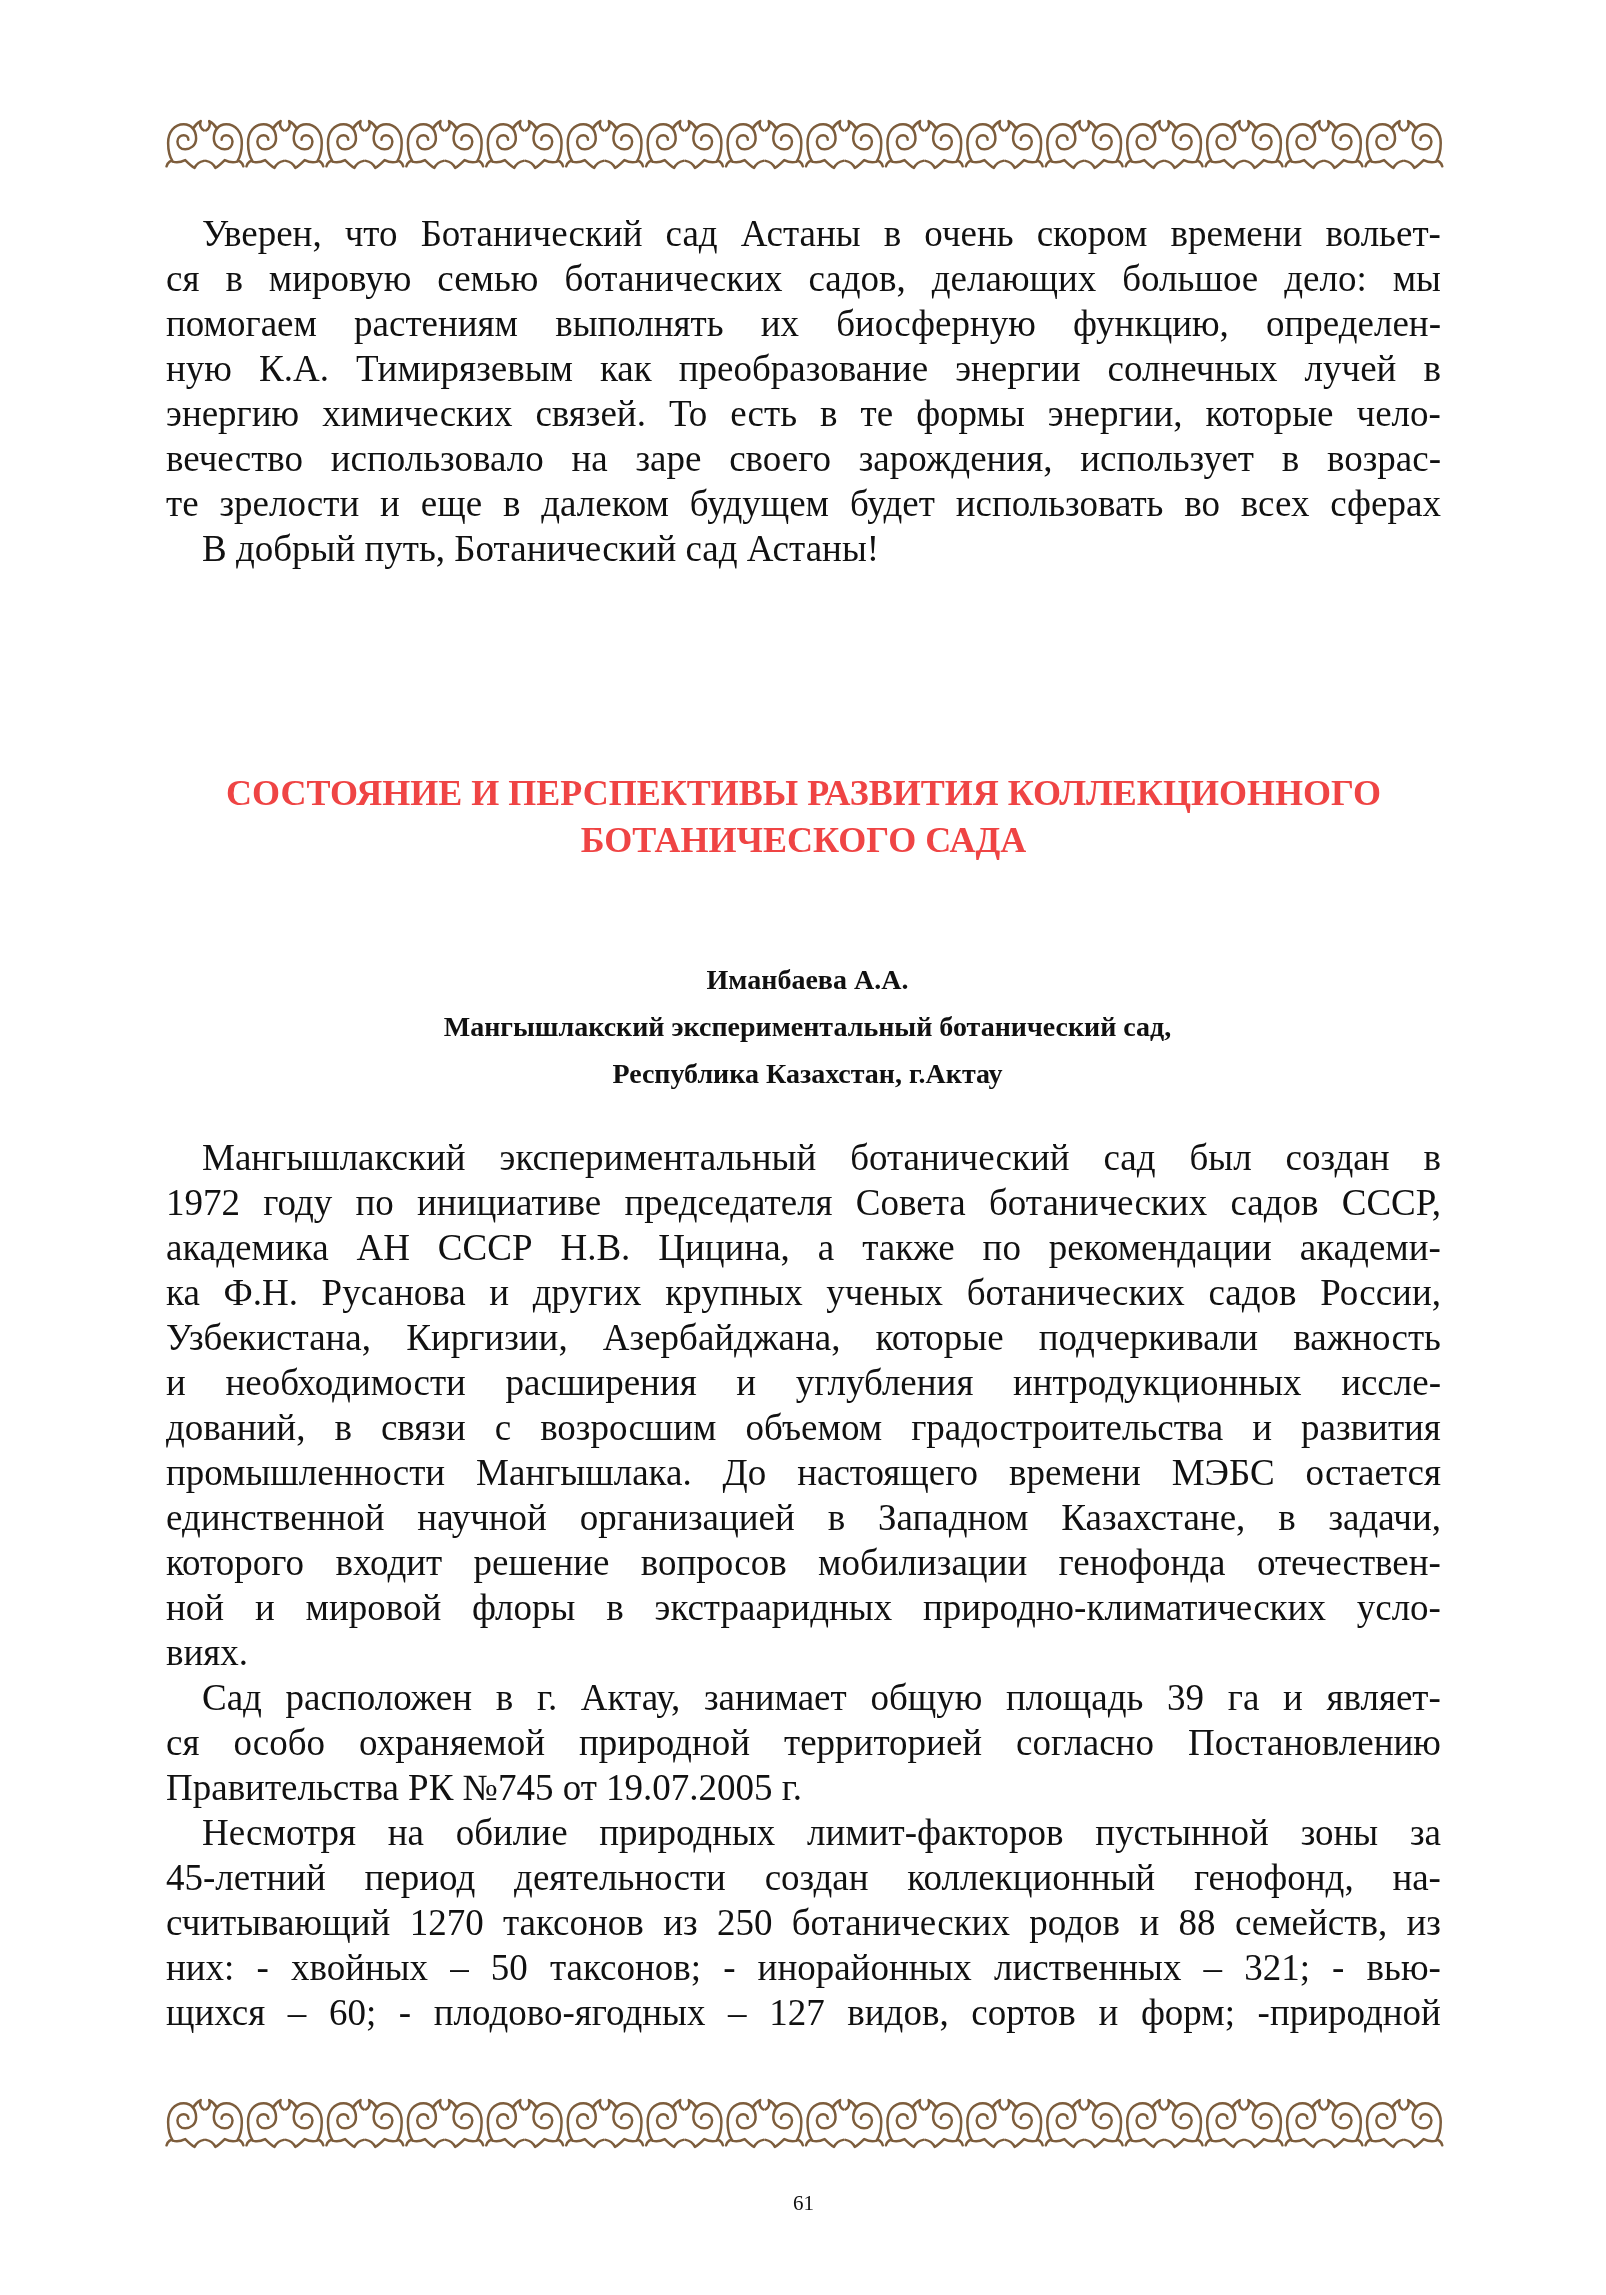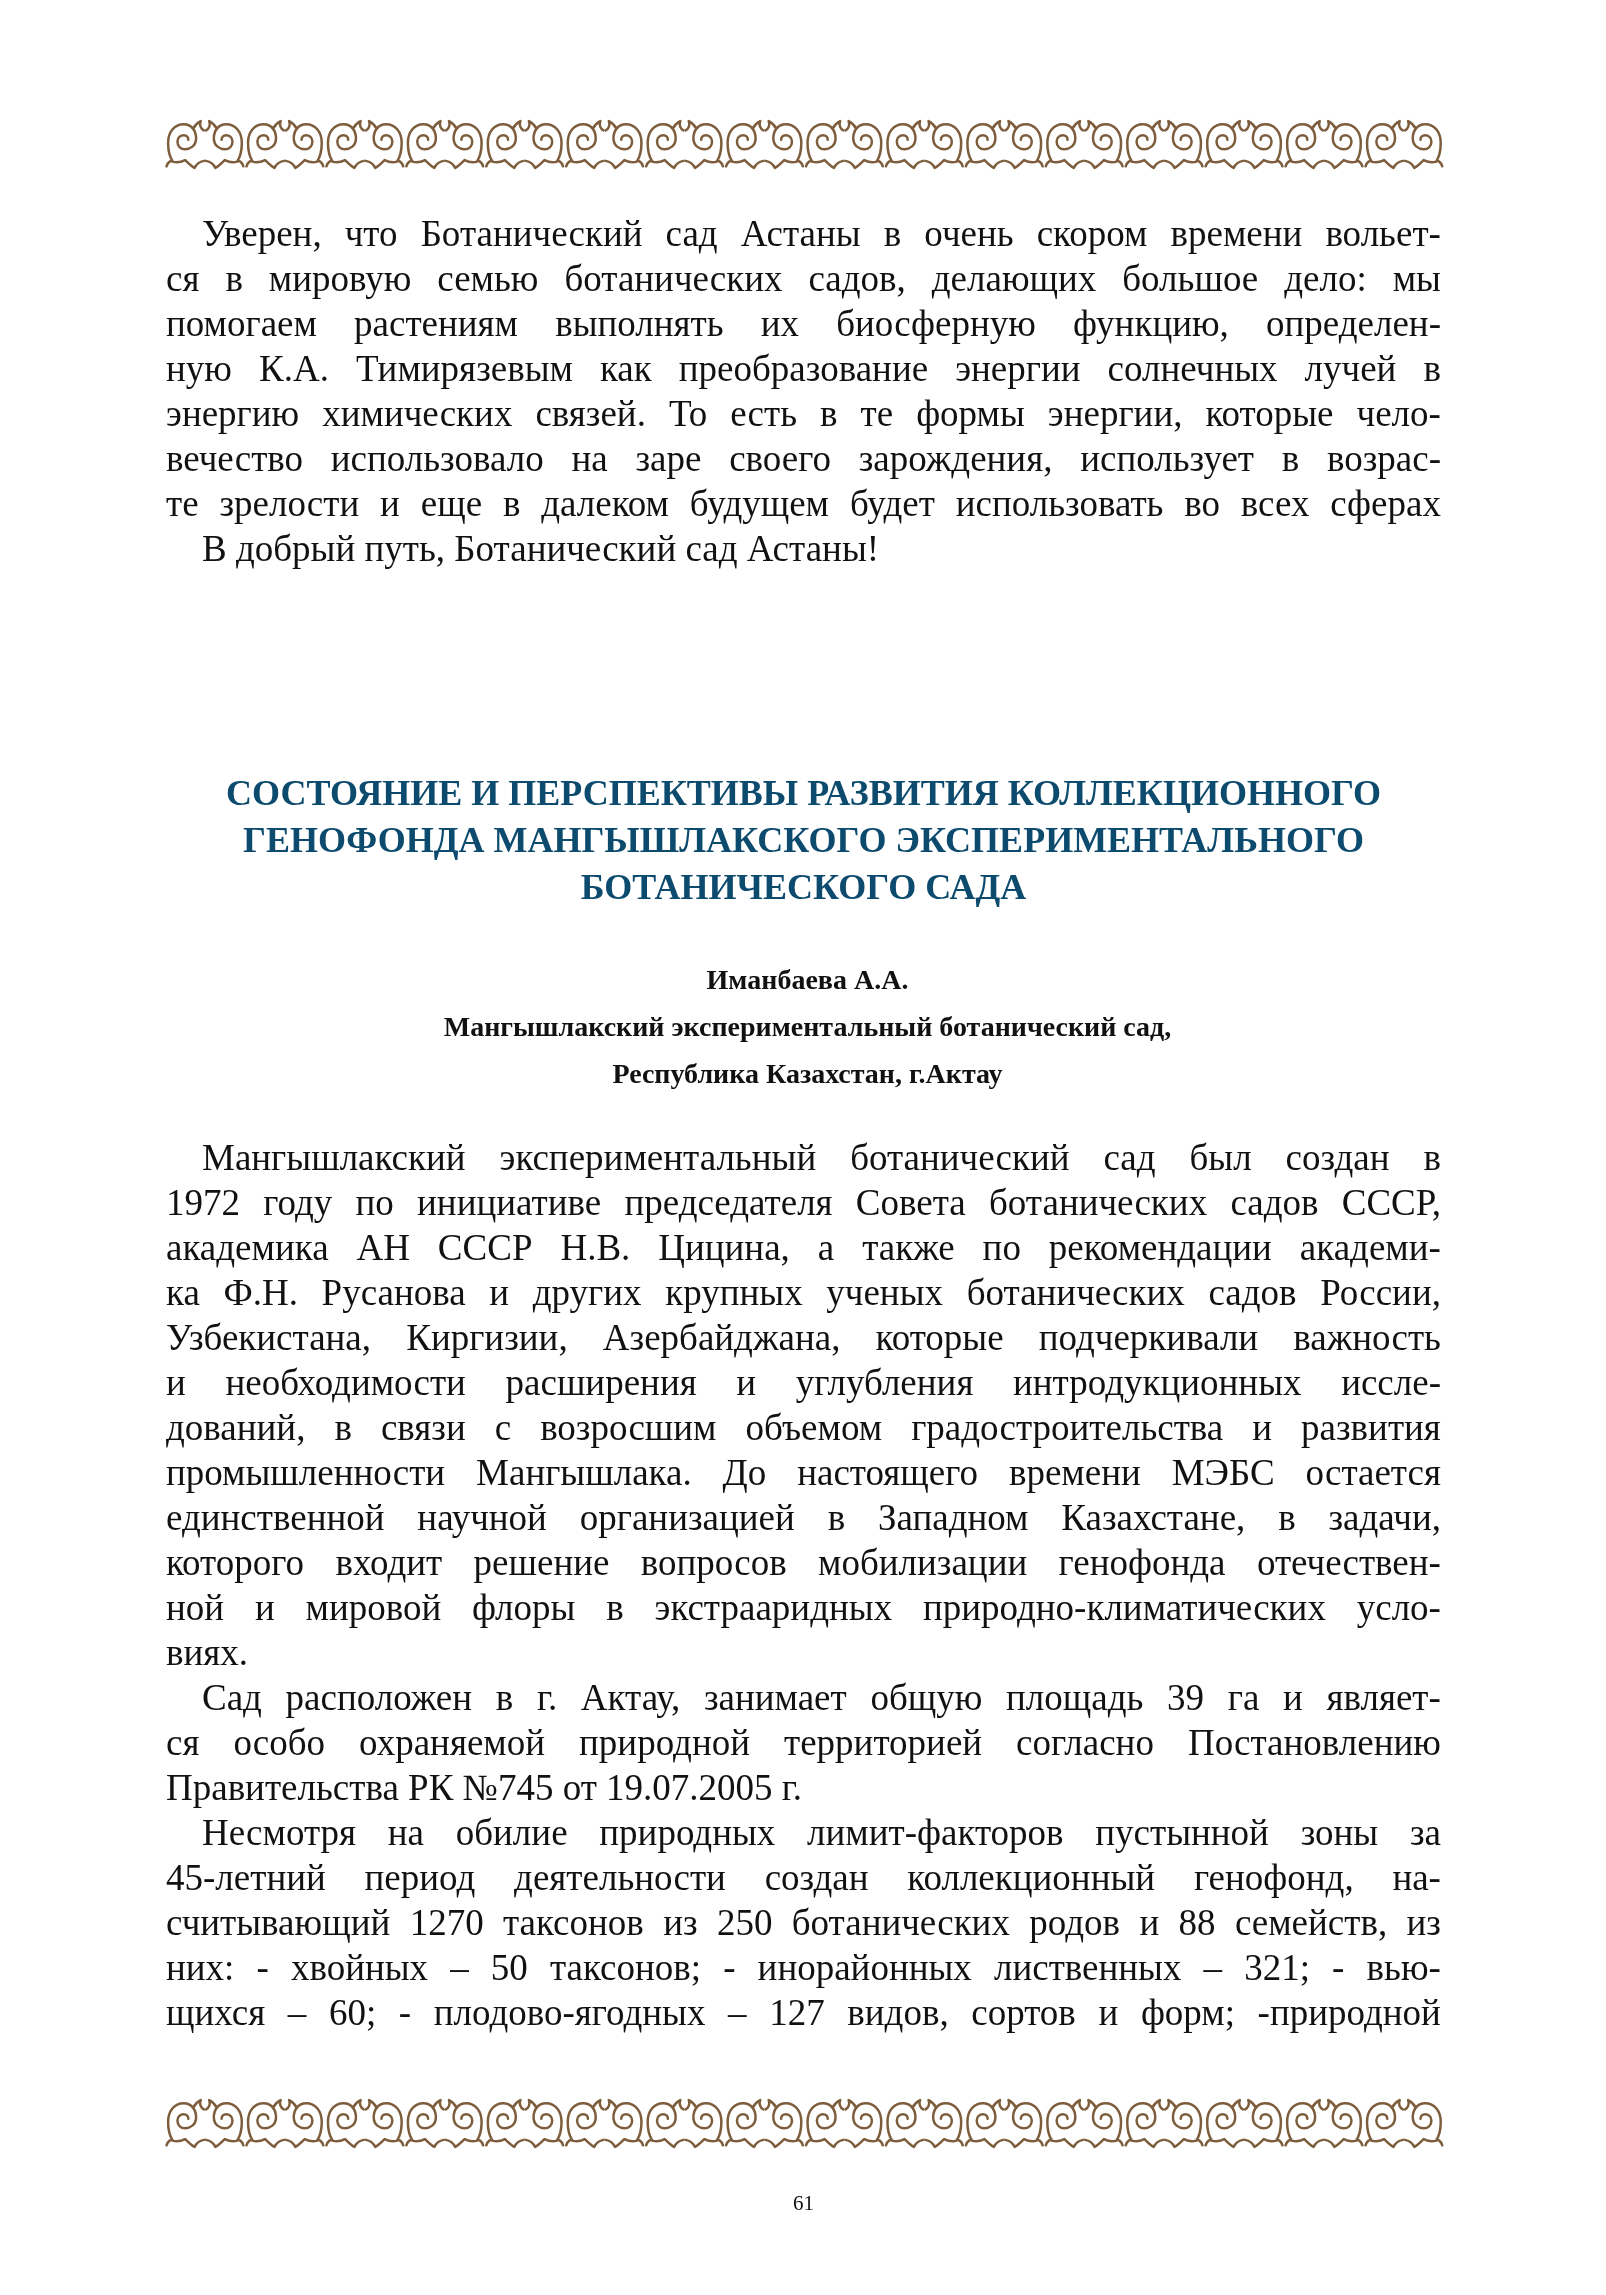--- a/index.html
+++ b/index.html
@@ -15,21 +15,21 @@
   }
   .para { margin: 0; text-align: justify; text-indent: 36px; }
   .para .ln { display: block; text-align: justify; text-align-last: justify; text-indent: 0; white-space: nowrap; }
   .para .ln.first { padding-left: 36px; }
   .para .ln.last { text-align-last: left; }
   .ln.just { display: flex; justify-content: space-between; }
   .intro { top: 211px; }
   .title-block {
     position: absolute; left: 166px; width: 1275px; top: 770px;
     font-family: "Liberation Serif", "DejaVu Serif", serif; font-weight: bold;
-    font-size: 36px; line-height: 47px; text-align: center; color: #0c4a6e;
+    font-size: 36px; line-height: 47px; text-align: center; color: #ef4444;
   }
   .title-block .ln { display: block; white-space: nowrap; }
   .author-block {
     position: absolute; left: 170px; width: 1275px; top: 956px;
     font-family: "Liberation Serif", "DejaVu Serif", serif; font-weight: bold;
     font-size: 28px; line-height: 47px; text-align: center; color: #111;
   }
   .author-block .ln { display: block; white-space: nowrap; }
   .body-block { top: 1135px; }
   .page-number {
@@ -226,21 +226,20 @@
           <span>сферах</span>
         </span>
     </p>
     <p class="para">
       <span class="ln first last">В добрый путь, Ботанический сад Астаны!</span>
     </p>
   </div>
 
   <div class="title-block">
     <span class="ln">СОСТОЯНИЕ И ПЕРСПЕКТИВЫ РАЗВИТИЯ КОЛЛЕКЦИОННОГО</span>
-    <span class="ln">ГЕНОФОНДА МАНГЫШЛАКСКОГО ЭКСПЕРИМЕНТАЛЬНОГО</span>
     <span class="ln">БОТАНИЧЕСКОГО САДА</span>
   </div>
 
   <div class="author-block">
     <span class="ln">Иманбаева А.А.</span>
     <span class="ln">Мангышлакский экспериментальный ботанический сад,</span>
     <span class="ln">Республика Казахстан, г.Актау</span>
   </div>
 
   <div class="text-block body-block">

